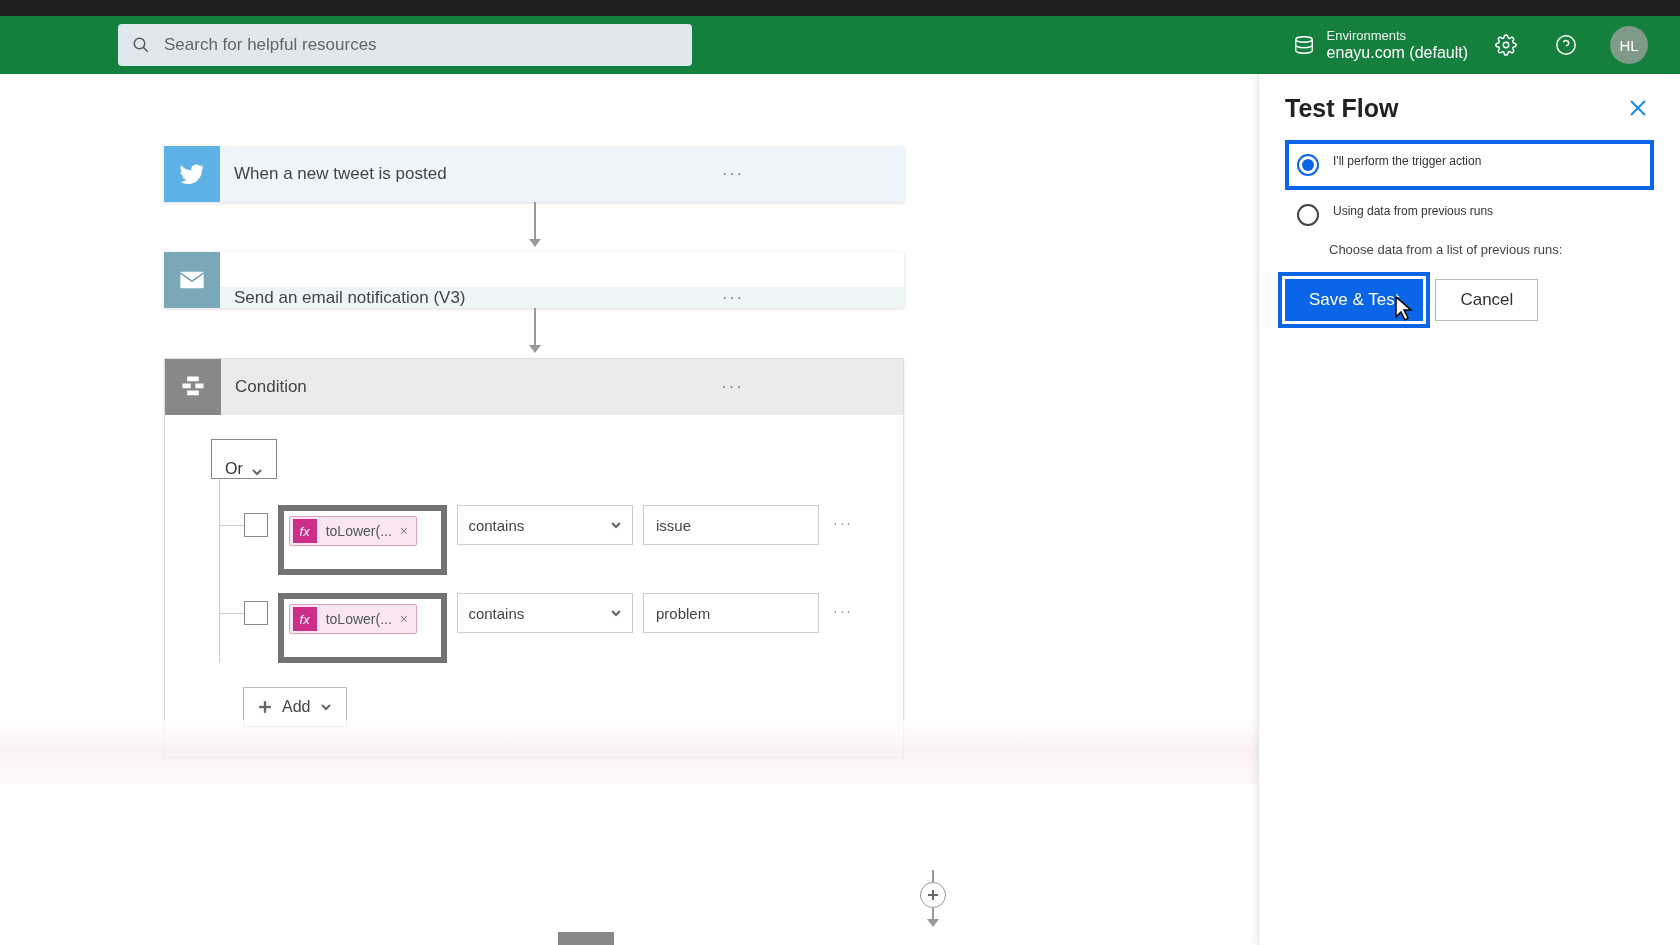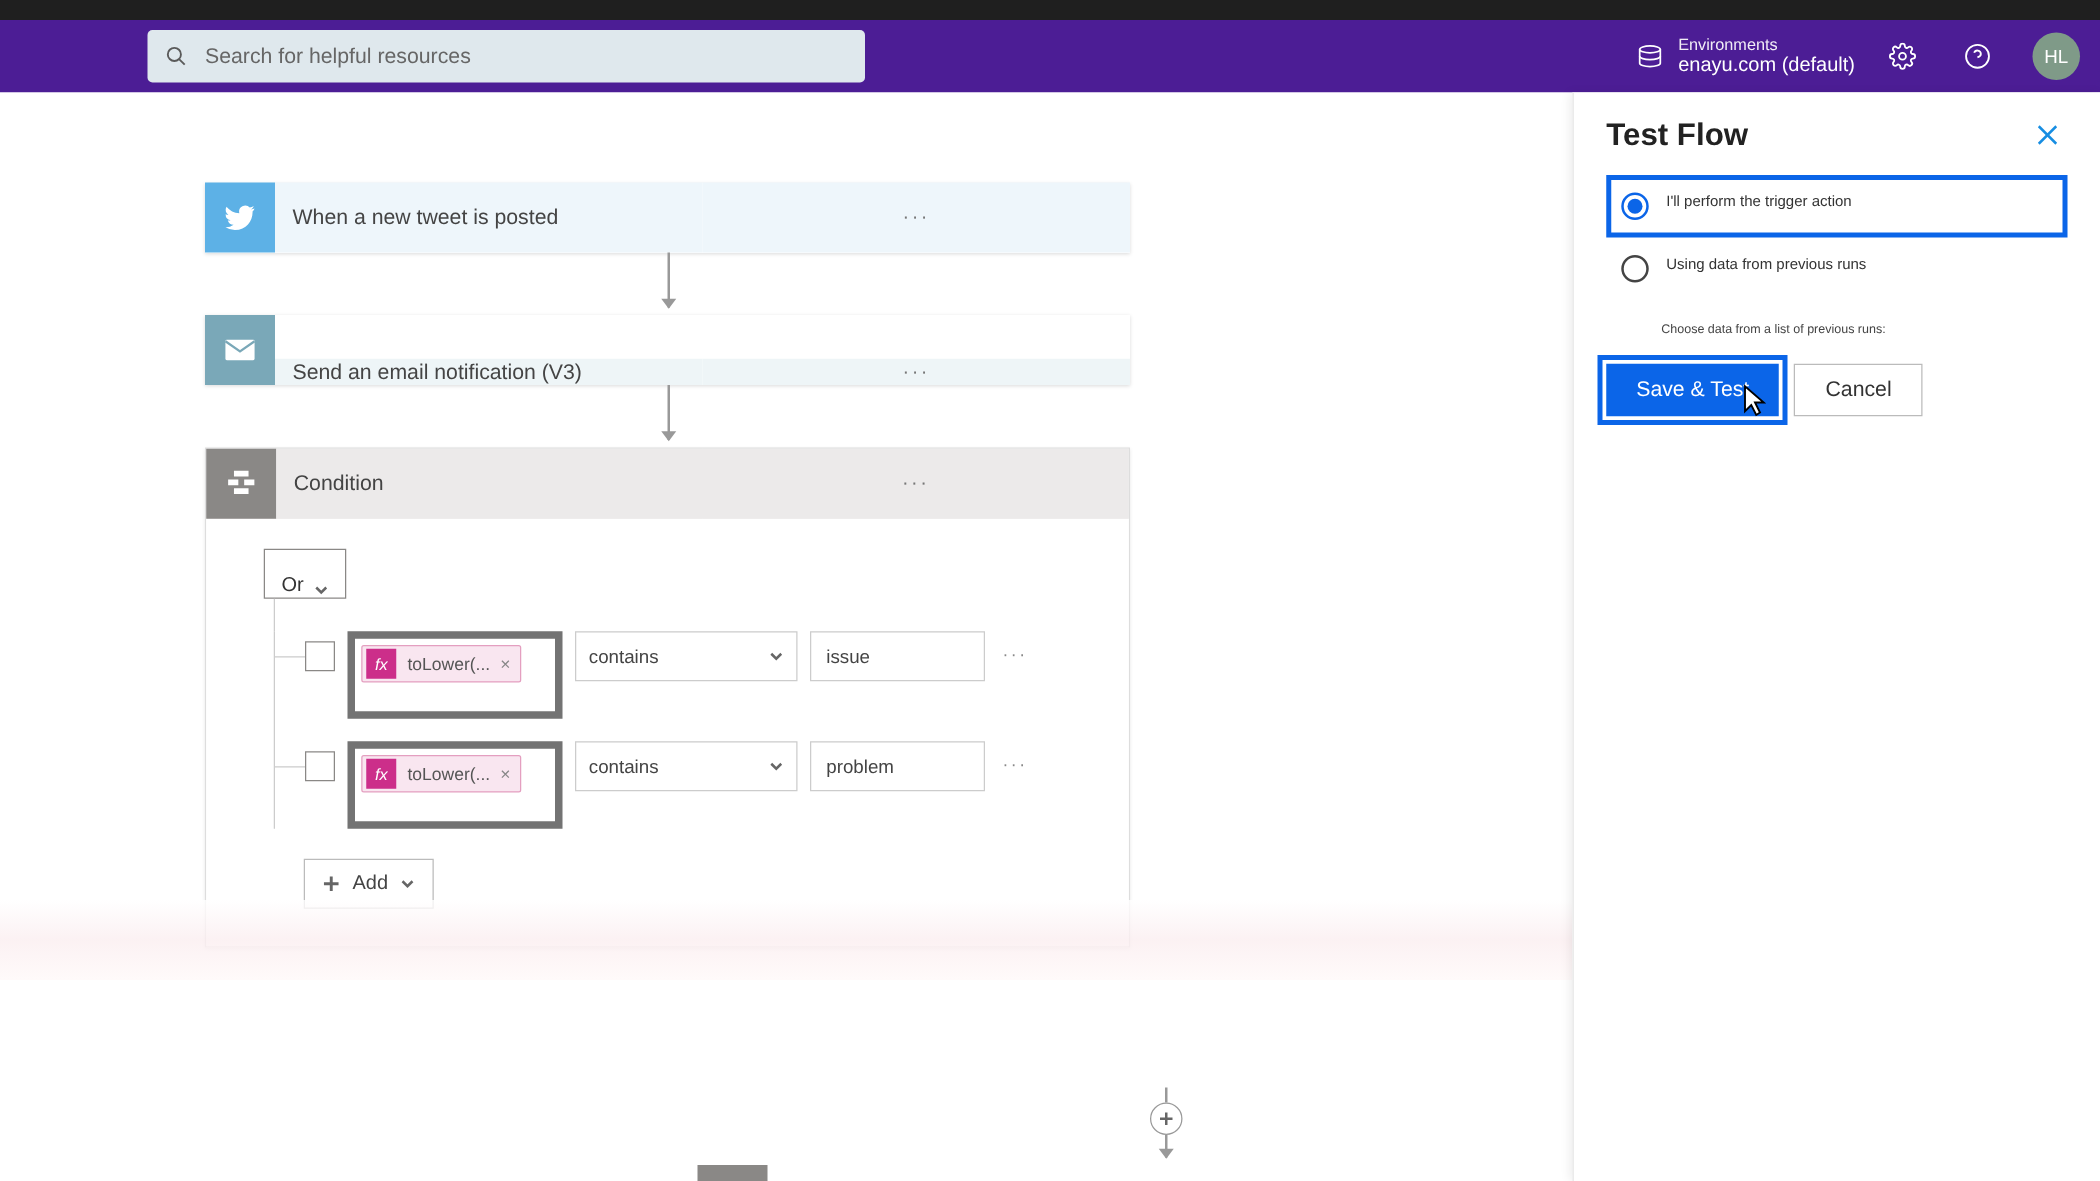--- a/index.html
+++ b/index.html
@@ -18,24 +18,24 @@
 
 
 .top-black {
   height: 16px;
   background: #1f1f1f;
 }
 
 
 .header {
   height: 58px;
-  background: #4c1d95;
-  display: flex;
-  align-items: center;
-  padding: 0 16px 0 118px;
+  background: #15803d;
+  display: flex;
+  align-items: center;
+  padding: 0 32px 0 118px;
   gap: 16px;
 }
 .search-wrap {
   width: 574px;
   height: 42px;
   background: #dfe8ed;
   border-radius: 4px;
   display: flex;
   align-items: center;
   padding: 0 14px;
@@ -258,21 +258,21 @@
   height: 40px;
   border: 1px solid #ccc;
   display: flex;
   align-items: center;
   justify-content: space-between;
   padding: 0 10px;
   font-size: 15px;
   color: #444;
 }
 .val-input {
-  width: 140px;
+  width: 176px;
   height: 40px;
   border: 1px solid #ccc;
   padding: 0 12px;
   font-size: 15px;
   color: #444;
   outline: none;
 }
 .row-more {
   color: #888;
   font-size: 14px;
@@ -412,23 +412,23 @@
 }
 .radio-c.sel { border-color: #0b65e8; }
 .radio-c.sel::after {
   content: '';
   width: 12px;
   height: 12px;
   background: #0b65e8;
   border-radius: 50%;
 }
 .radio-sub {
-  font-size: 10px;
+  font-size: 13px;
   color: #444;
-  margin: 18px 0 0 44px;
+  margin: 2px 0 0 44px;
 }
 .panel-btns {
   display: flex;
   gap: 12px;
   margin-top: 22px;
 }
 .btn {
   height: 42px;
   padding: 0 24px;
   font-size: 17px;

